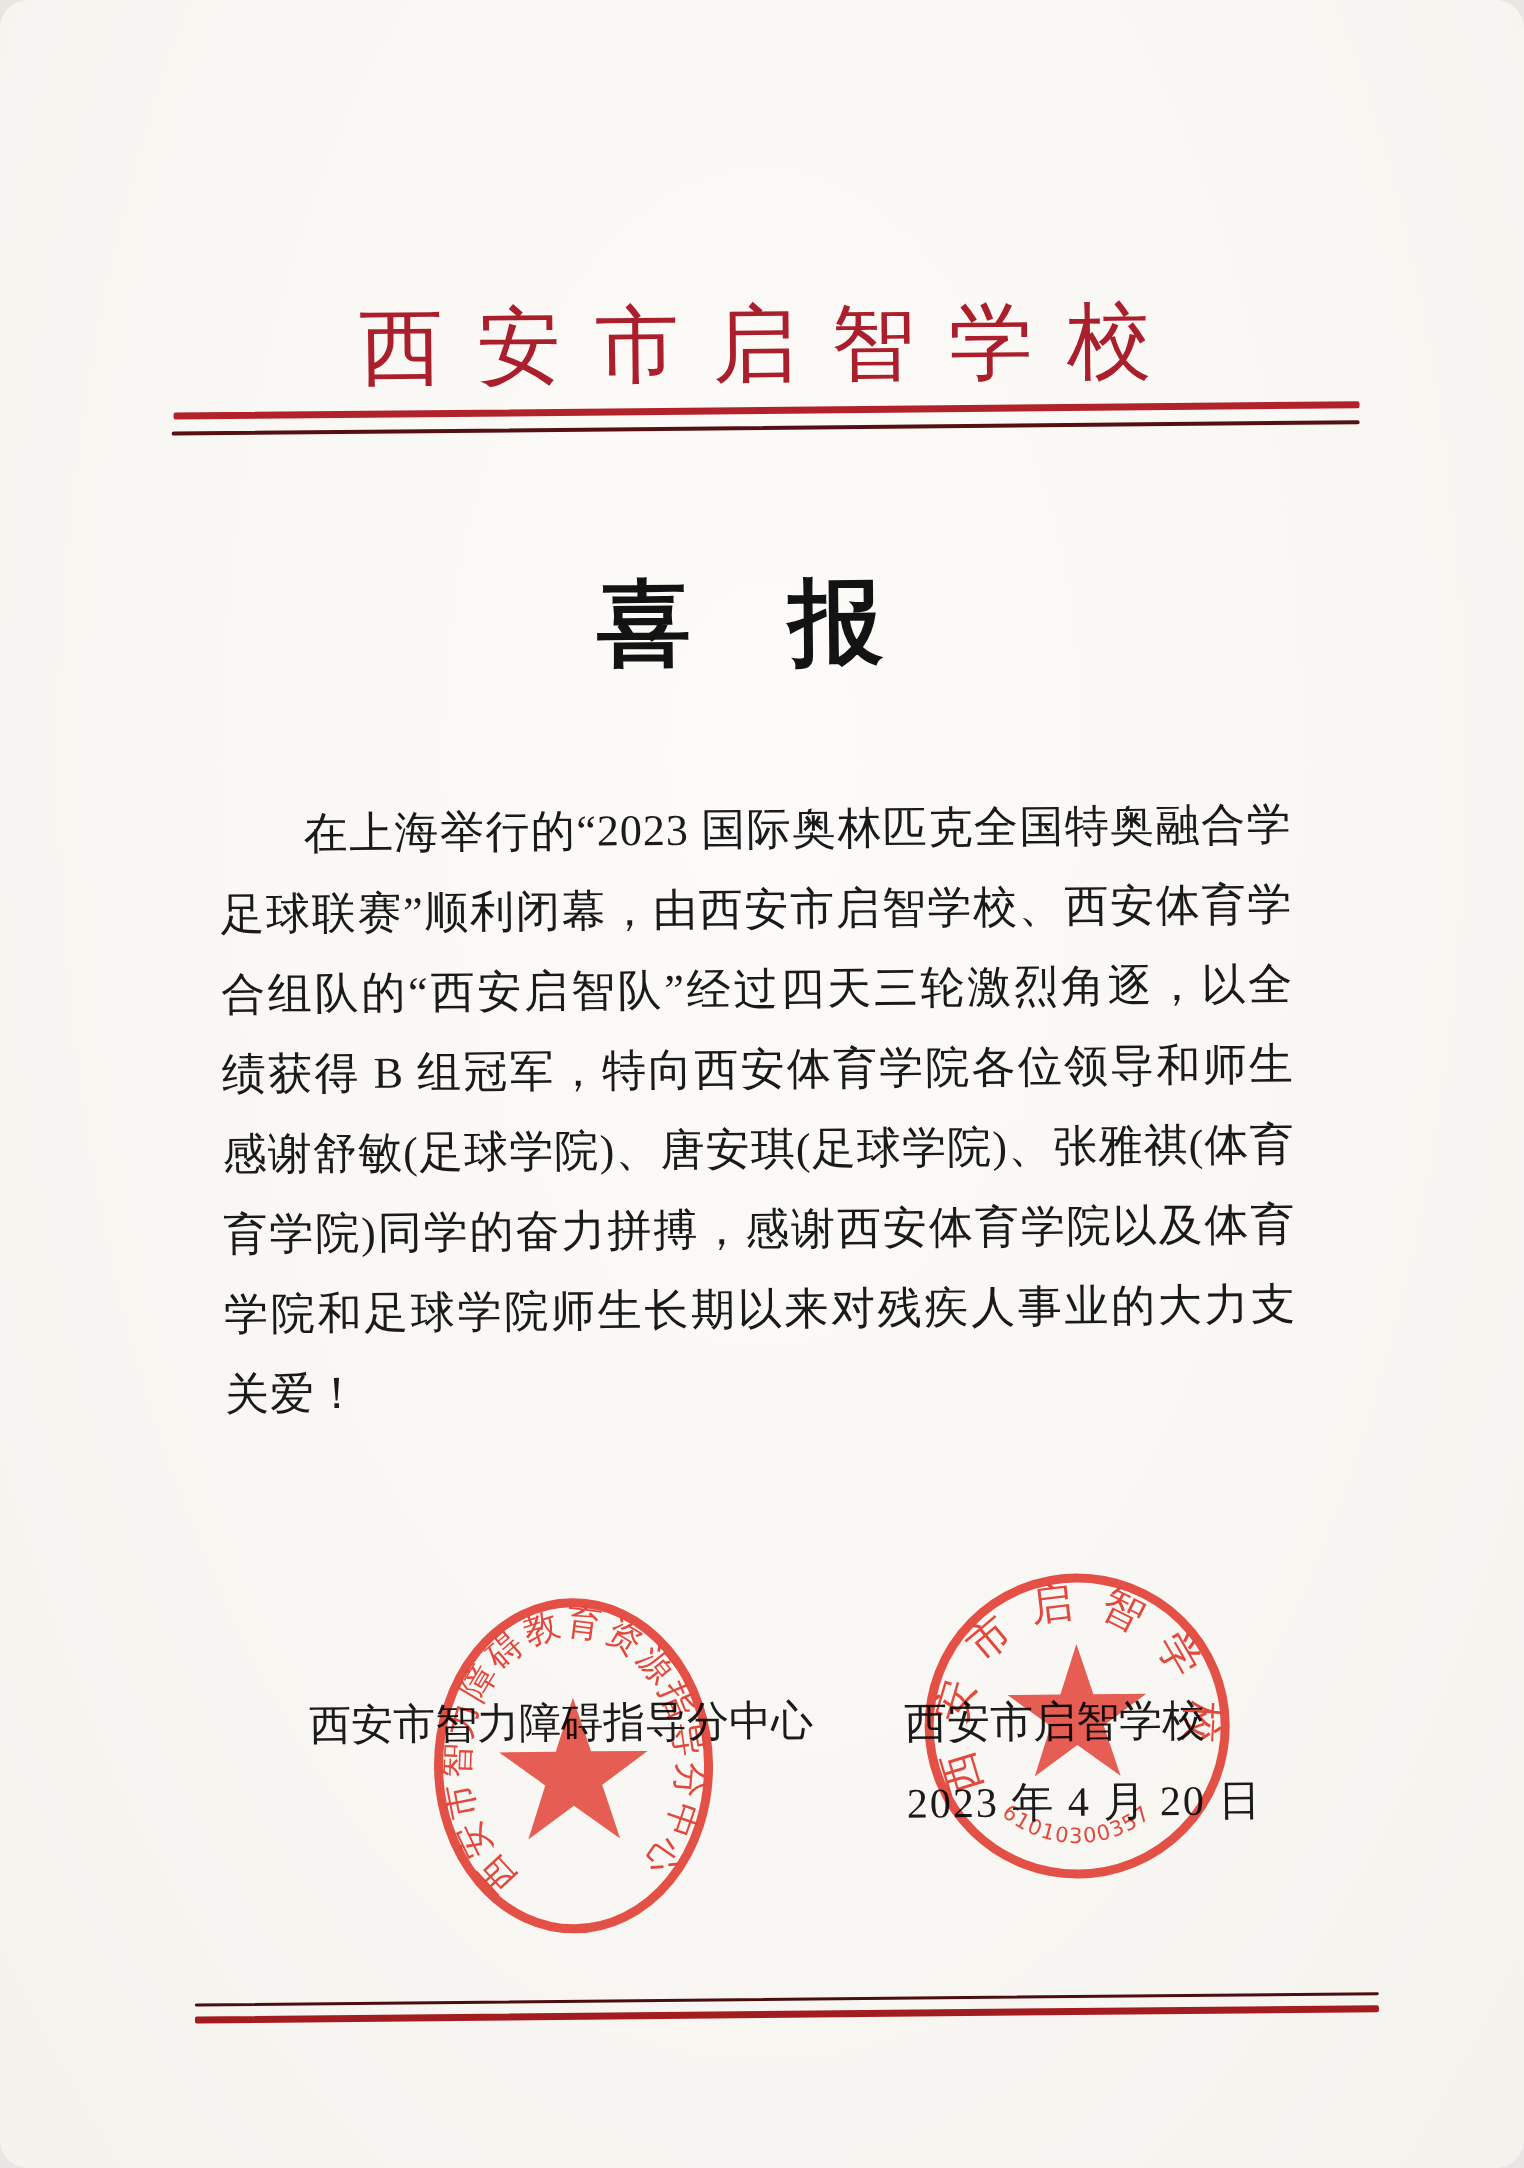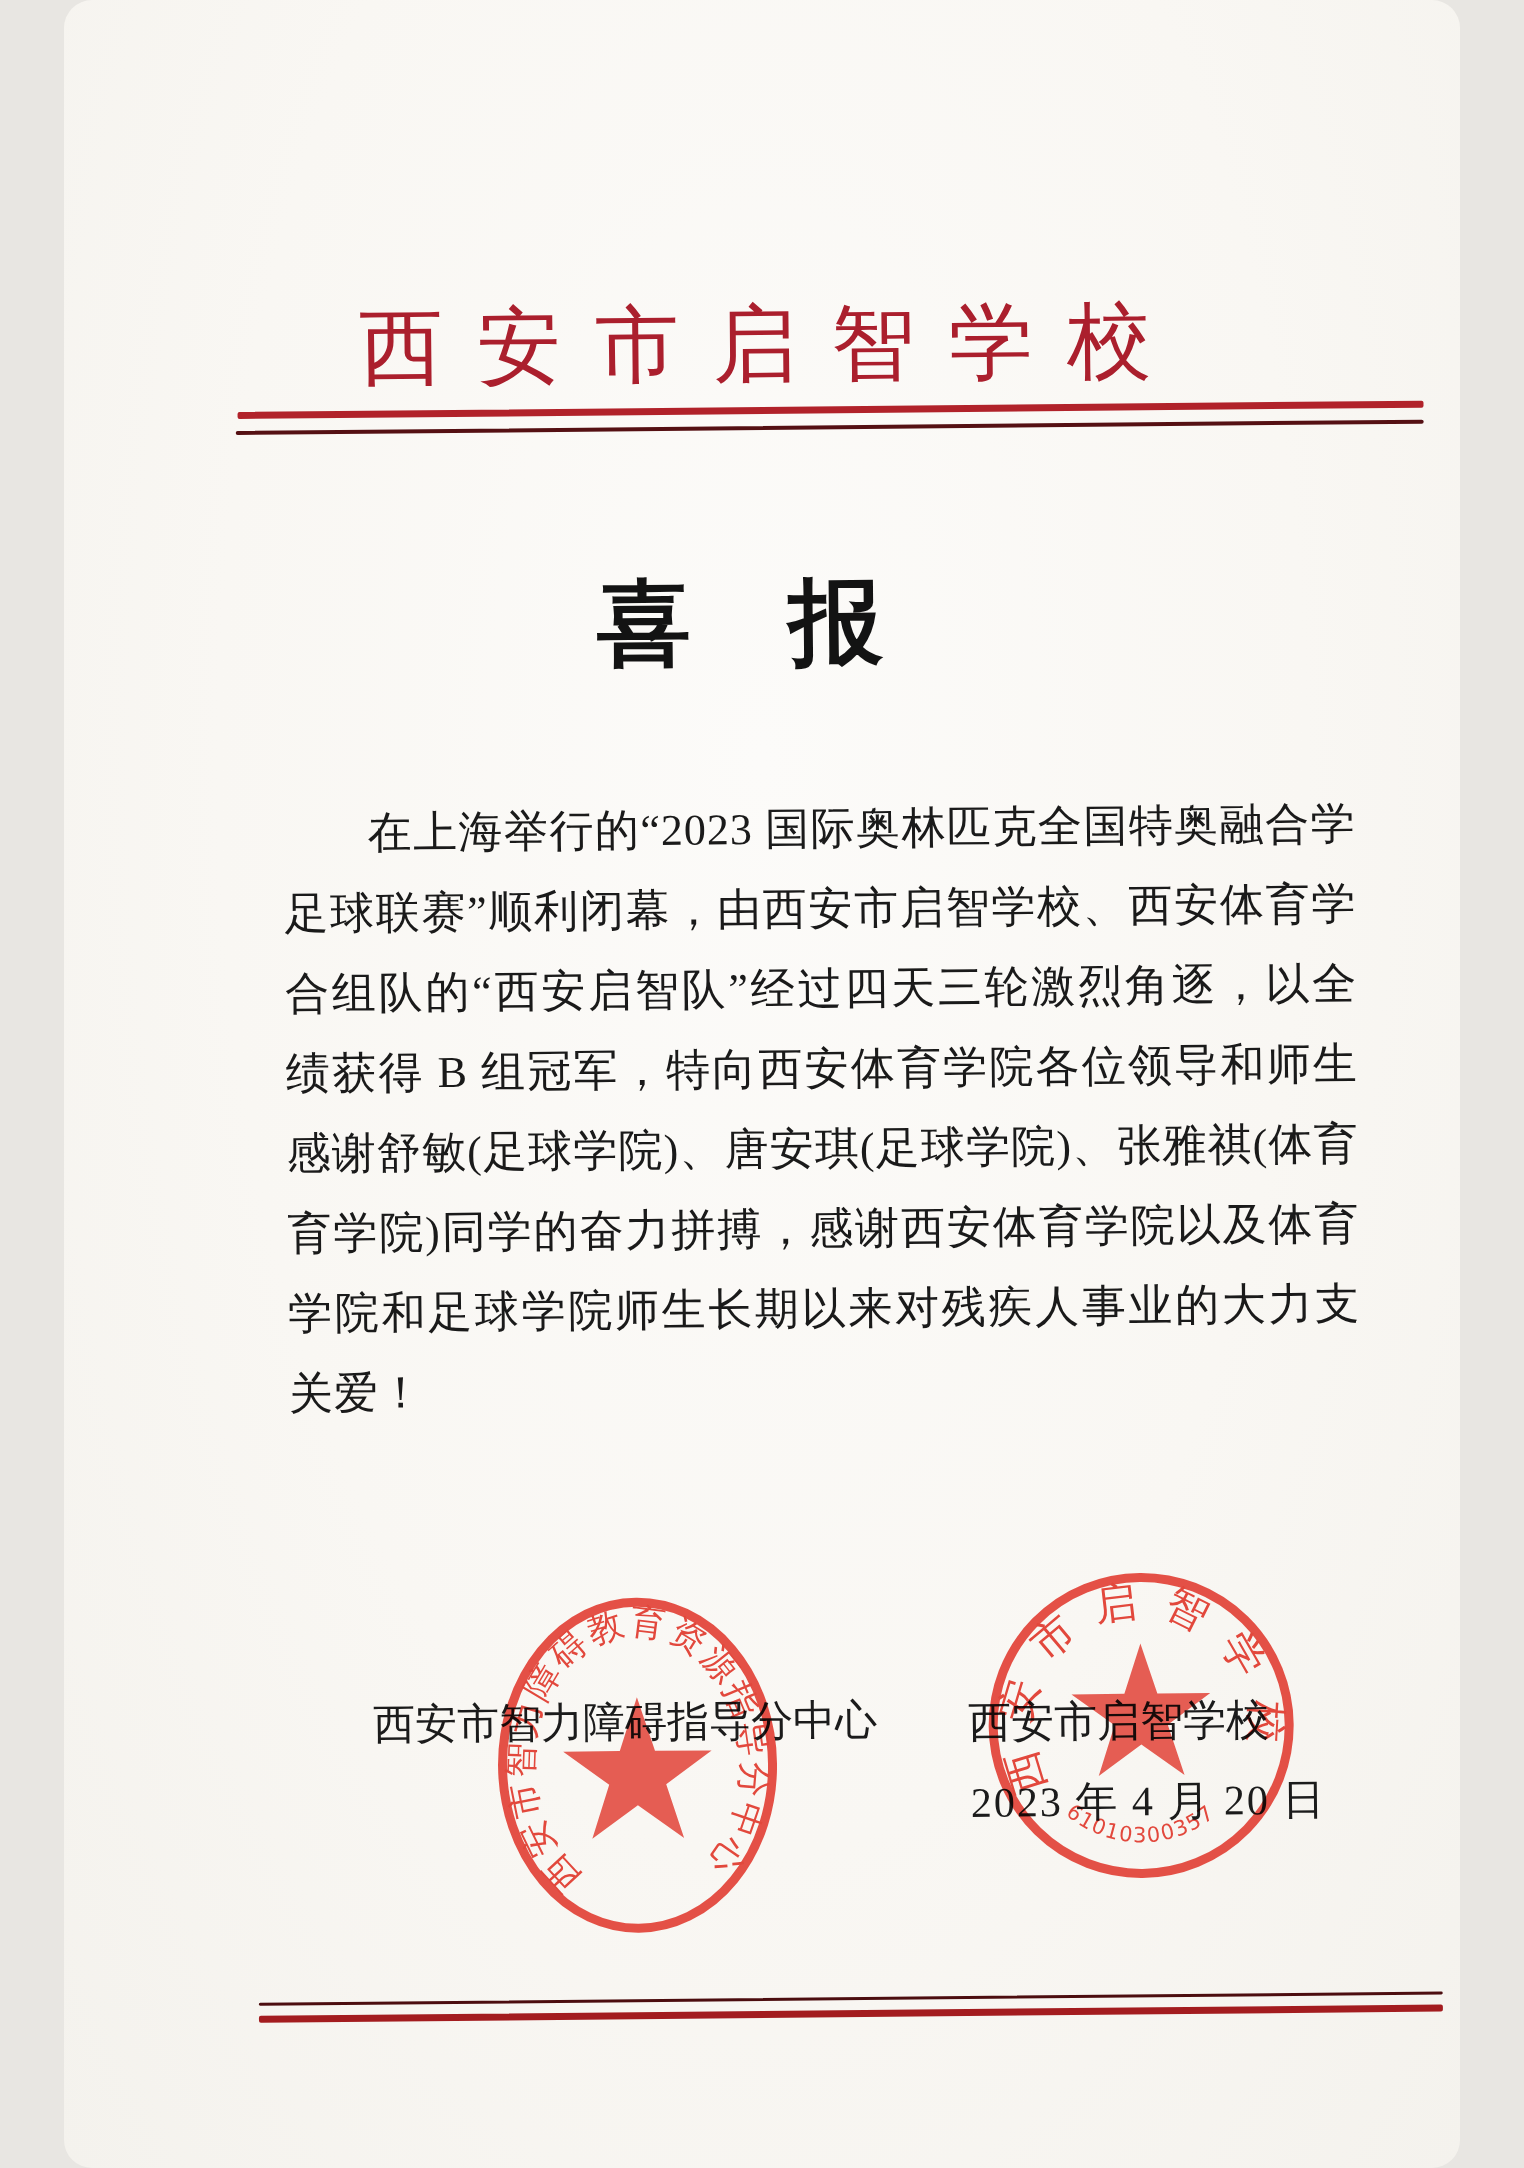--- a/index.html
+++ b/index.html
@@ -1,18 +1,18 @@
 <!DOCTYPE html>
 <html><head>
 <meta charset="utf-8">
 <style>
   html,body{margin:0;padding:0;background:#e8e6e2;}
   .paper{
     position:relative;
-    width:1396px;height:2168px;
+    width:1524px;height:2168px;
     margin:0 auto;
     background:radial-gradient(ellipse at 50% 35%, #fcfbf9 0%, #f9f7f3 55%, #f4f2ed 100%);
     overflow:hidden;
     font-family:"Liberation Serif","DejaVu Serif",serif;
     border-radius:28px;
   }
   .skew{position:absolute;inset:0;transform:rotate(-0.55deg);transform-origin:50% 50%;}
 
   .letterhead{
     position:absolute;top:288px;left:0;width:100%;

